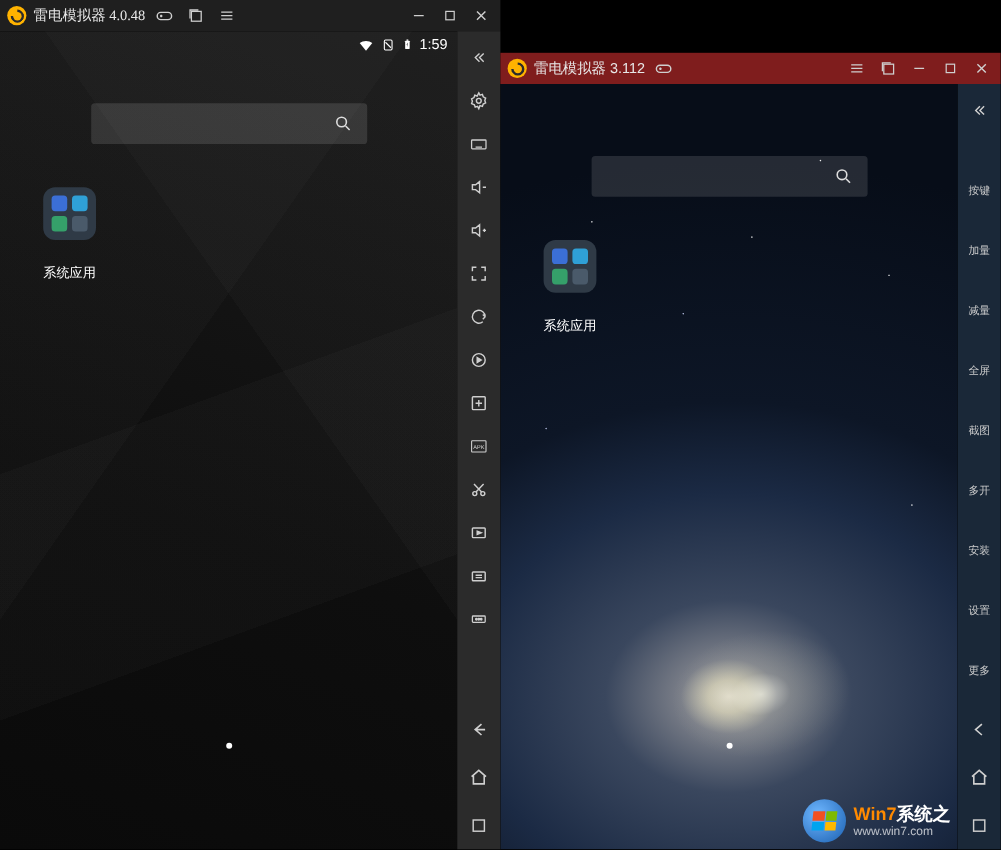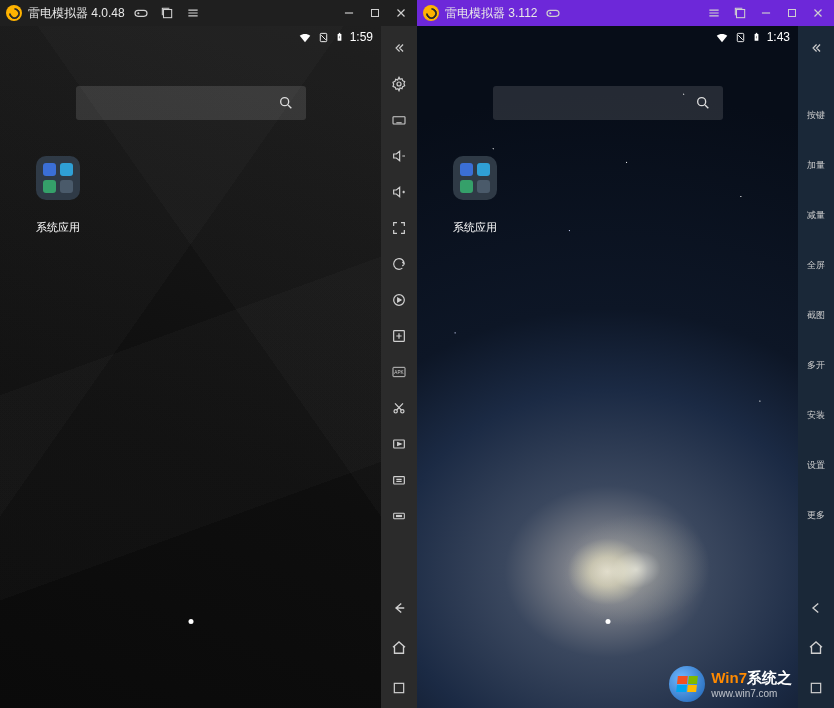--- a/index.html
+++ b/index.html
@@ -22,22 +22,22 @@
 
 .titlebar {
   height: 26px;
   display: flex;
   align-items: center;
   padding: 0 6px;
   color: #e8e8e8;
   font-size: 12px;
   gap: 6px;
 }
-.titlebar-left { background: #1f1f1f; }
-.titlebar-right { background: #6d28d9; }
+.titlebar-left { background: #1f1f1f; font-family: Liberation Serif, serif; }
+.titlebar-right { background: #7f1d1d; margin-top: 44px; }
 .titlebar .spacer { flex: 1; }
 .logo {
   width: 16px; height: 16px;
   border-radius: 50%;
   background: #ffb300;
   position: relative;
   display: inline-flex;
   align-items: center;
   justify-content: center;
 }
@@ -444,35 +444,20 @@
     <span class="title-icon">
       <svg width="14" height="14" viewBox="0 0 24 24" stroke="currentColor" stroke-width="2">
           <path d="M6 6l12 12M18 6L6 18"></path>
         </svg>
     </span>
   </div>
 
   <div class="body">
     <div class="screen">
       <div class="bg-galaxy"></div>
-      <div class="statusbar">
-        <svg width="14" height="14" viewBox="0 0 24 24" fill="currentColor">
-            <path d="M12 21l9-11c-5-4-13-4-18 0l9 11z"></path>
-          </svg>
-        <svg width="11" height="13" viewBox="0 0 24 24" fill="none" stroke="currentColor" stroke-width="2">
-            <rect x="5" y="3" width="14" height="18" rx="2"></rect>
-            <path d="M7 7l10 10"></path>
-          </svg>
-        <svg width="9" height="14" viewBox="0 0 24 24" fill="currentColor">
-            <rect x="7" y="4" width="10" height="18" rx="1"></rect>
-            <rect x="10" y="1" width="4" height="3"></rect>
-            <path d="M13 8l-3 5h3l-2 5" fill="#000"></path>
-          </svg>
-        <span>1:43</span>
-      </div>
       <div class="searchbar">
         <svg width="16" height="16" viewBox="0 0 24 24" fill="none" stroke="currentColor" stroke-width="2">
             <circle cx="10" cy="10" r="6"></circle>
             <path d="M20 20l-5-5"></path>
           </svg>
       </div>
       <div class="app">
         <div class="app-icon">
             <span></span>
             <span></span>

